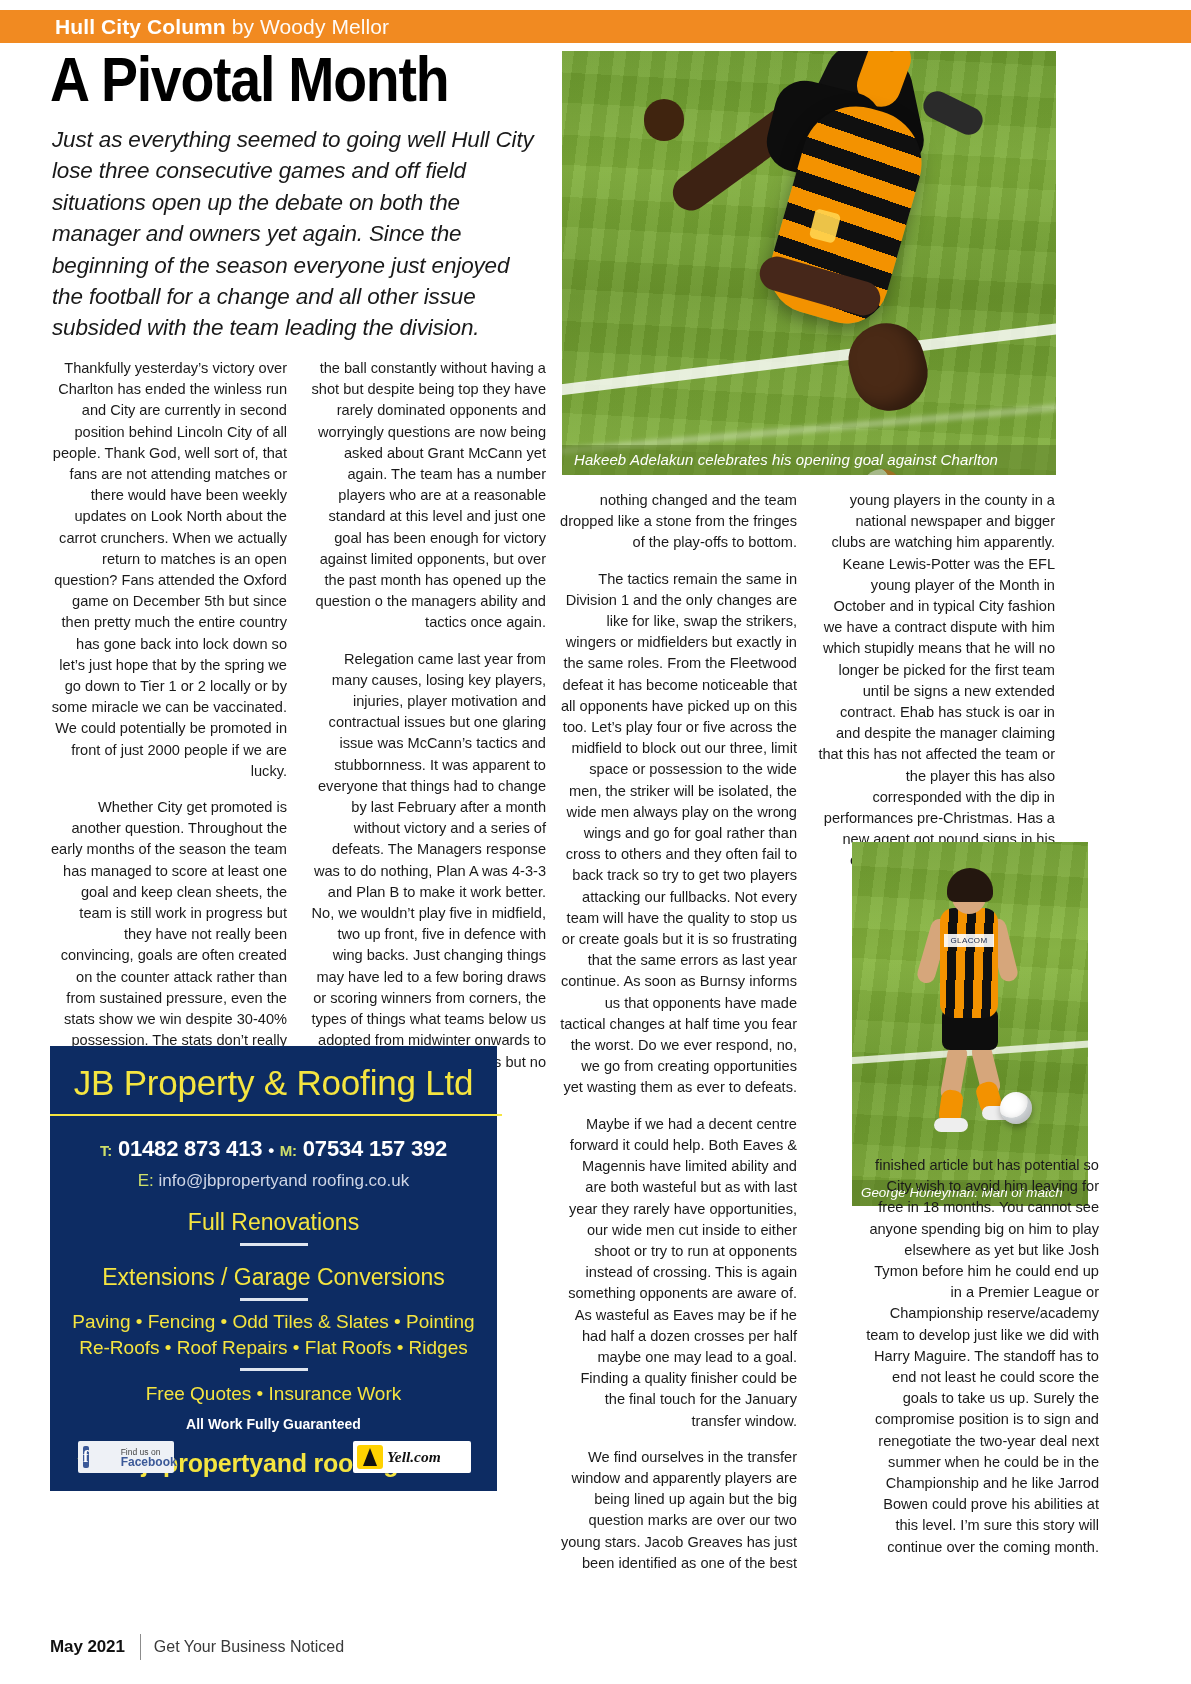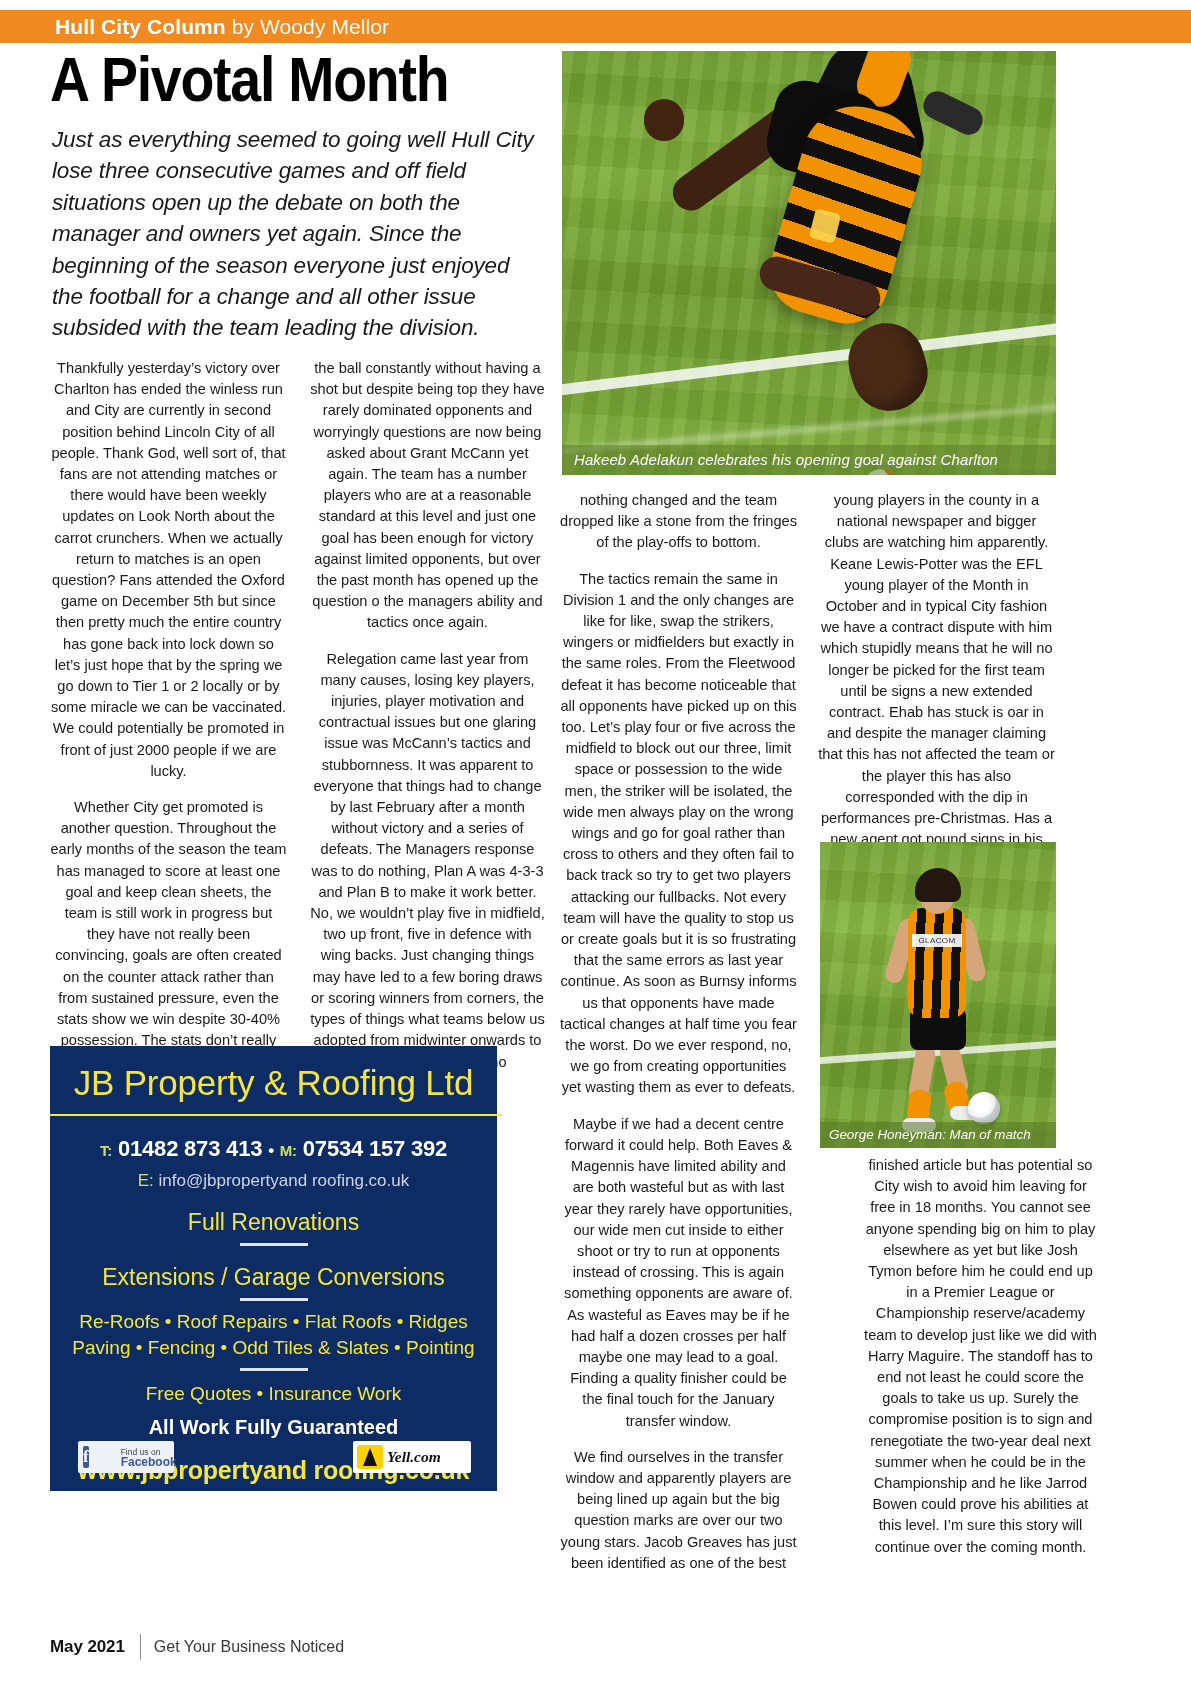--- a/index.html
+++ b/index.html
@@ -40,21 +40,21 @@
   .standfirst{
     position:absolute;left:52px;top:124px;width:490px;
     font-style:italic;font-size:22.5px;line-height:31.4px;
     color:#1a1a1a;letter-spacing:-.15px;
   }
 
   
   .col{
     position:absolute;
     font-size:14.6px;line-height:21.2px;color:#1a1a1a;
-    text-align:center;
+    text-align:right;
   }
   .col p{margin:0 0 15px 0;}
   .col p:last-child{margin-bottom:0;}
 
   #col1{left:50px;top:358px;width:237px;}
   #col2{left:309px;top:358px;width:237px;}
   #col3{left:560px;top:490px;width:237px;}
   #col4{left:818px;top:490px;width:237px;}
   #col4b{left:818px;top:1155px;width:237px;margin-left:44px;}
 
@@ -141,21 +141,21 @@
   .caption{
     position:absolute;left:0;bottom:0;width:100%;
     padding:6px 0 7px 12px;box-sizing:border-box;
     background:rgba(92,126,40,.55);
     color:#ffffff;font-style:italic;font-size:15px;
     letter-spacing:.1px;
   }
 
   
   .photo-2{
-    position:absolute;left:820px;top:842px;width:236px;height:306px;
+    position:absolute;left:852px;top:842px;width:236px;height:364px;
     overflow:hidden;
     background:linear-gradient(180deg,#74a232 0%,#86b53d 30%,#6e9c2d 65%,#7dab37 100%);
   }
   .p2-line{
     position:absolute;left:-30px;top:206px;width:320px;height:7px;
     background:rgba(255,255,255,.75);transform:rotate(-4deg);filter:blur(.5px);
   }
   .p2-body{
     position:absolute;left:88px;top:66px;width:58px;height:110px;border-radius:14px;
     background:repeating-linear-gradient(92deg,#f39200 0 9px,#101010 9px 18px);
@@ -237,21 +237,21 @@
   .ad-phones .lbl{color:#cfe06a;font-size:15px;font-weight:bold;}
   .ad-phones .dot{color:#ffffff;font-size:17px;}
   .ad-email{
     margin-top:9px;font-size:17px;color:#cfd6e6;font-weight:normal;
   }
   .ad-email .lbl{color:#cfe06a;}
   .ad-svc-big{margin-top:18px;font-size:23px;color:#f5e540;}
   .ad-div{width:68px;height:3px;background:#dfe6f0;margin:7px auto 8px auto;}
   .ad-svc-list{margin-top:0;font-size:19px;color:#f5e540;line-height:26px;}
   .ad-svc-mid{margin-top:12px;font-size:19px;color:#f5e540;}
-  .ad-guar{margin-top:11px;font-size:20px;color:#ffffff;font-weight:bold;}
+  .ad-guar{margin-top:11px;font-size:14px;color:#ffffff;font-weight:bold;}
   .ad-web{margin-top:17px;font-size:25px;color:#f5e540;font-weight:bold;letter-spacing:-.2px;}
   .ad-badges{position:absolute;left:0;bottom:16px;width:100%;height:34px;}
   .fb-badge{
     position:absolute;left:28px;top:0;width:96px;height:32px;
     background:#eef1f6;border-radius:2px;display:flex;align-items:center;
   }
   .fb-f{
     width:22px;height:22px;margin-left:5px;background:#3b5998;color:#fff;
     font-weight:bold;font-size:17px;text-align:center;line-height:22px;border-radius:2px;
     font-family:"Liberation Serif", serif;
@@ -378,22 +378,22 @@
 
     <div class="ad-email">
       <span class="lbl">E:</span>
       <span>info@jbpropertyand roofing.co.uk</span>
     </div>
 
     <div class="ad-svc-big">Full Renovations</div>
     <div class="ad-div"></div>
     <div class="ad-svc-big">Extensions / Garage Conversions</div>
     <div class="ad-div"></div>
+    <div class="ad-svc-list">Paving • Fencing • Odd Tiles &amp; Slates • Pointing</div>
     <div class="ad-svc-list">Re-Roofs • Roof Repairs • Flat Roofs • Ridges</div>
-    <div class="ad-svc-list">Paving • Fencing • Odd Tiles &amp; Slates • Pointing</div>
     <div class="ad-div"></div>
     <div class="ad-svc-mid">Free Quotes • Insurance Work</div>
     <div class="ad-guar">All Work Fully Guaranteed</div>
     <div class="ad-web">www.jbpropertyand roofing.co.uk</div>
 
     <div class="ad-badges">
       <div class="fb-badge">
         <div class="fb-f">f</div>
         <div class="fb-txt">
           <div class="l1">Find us on</div>

